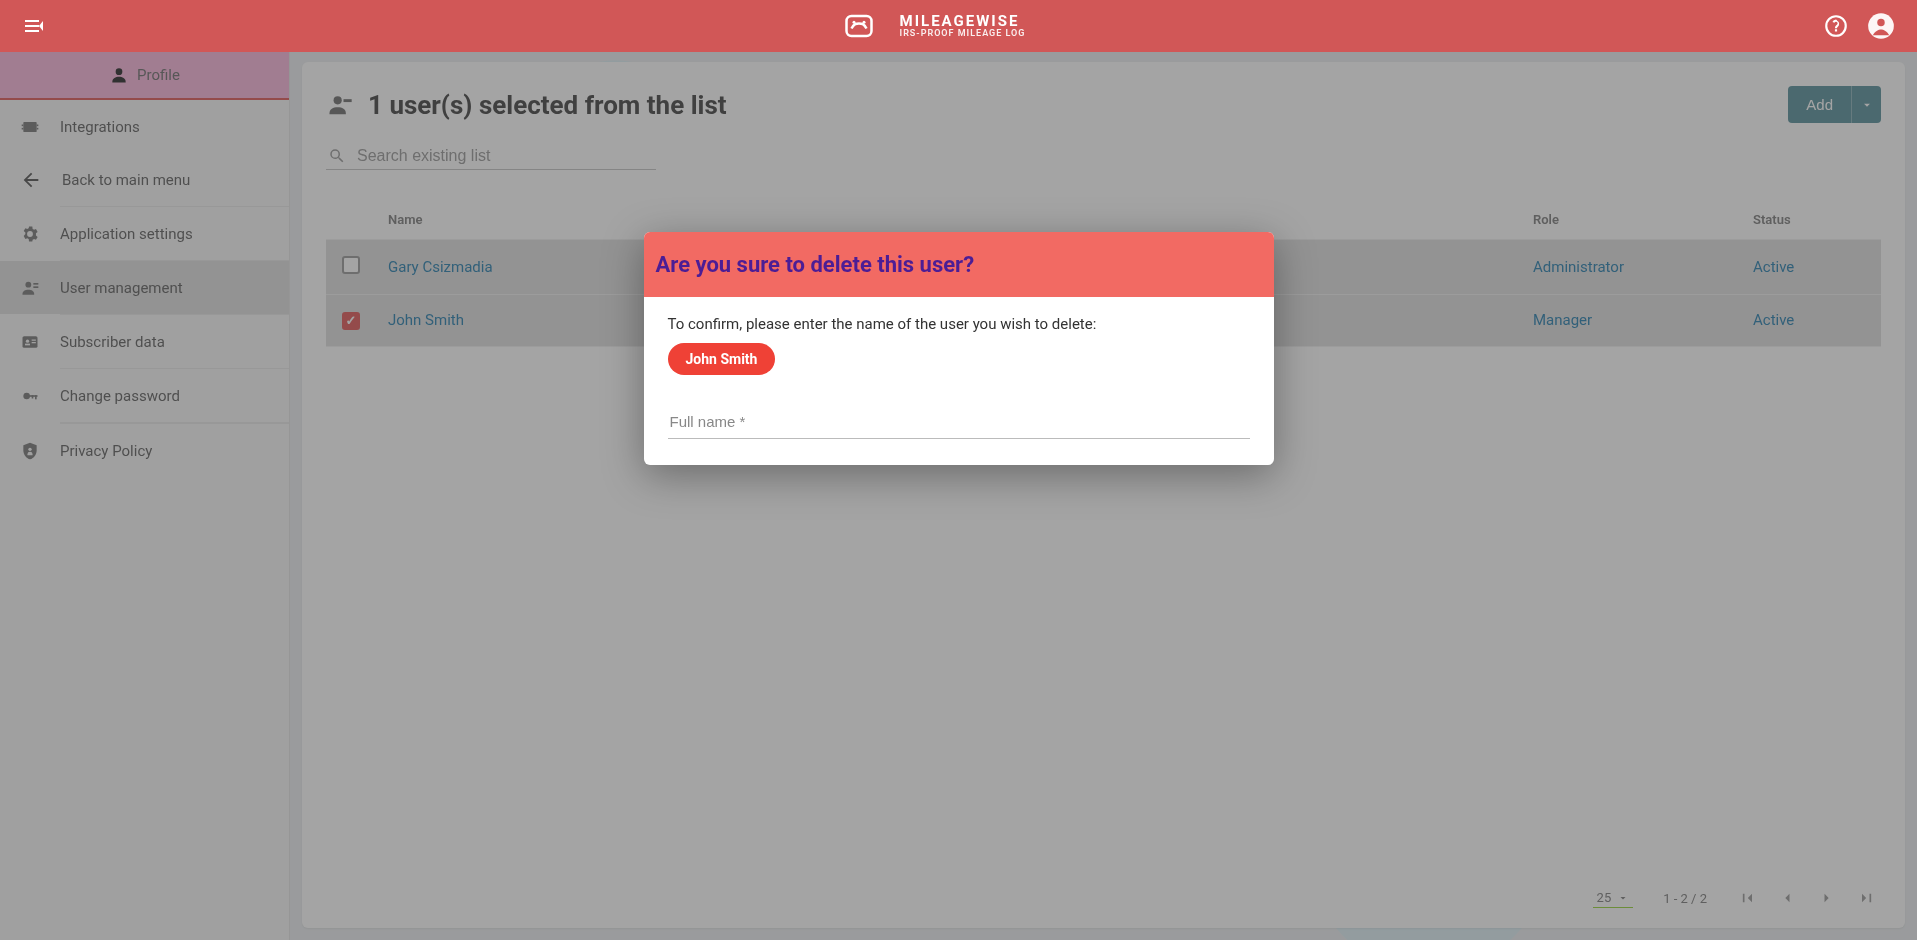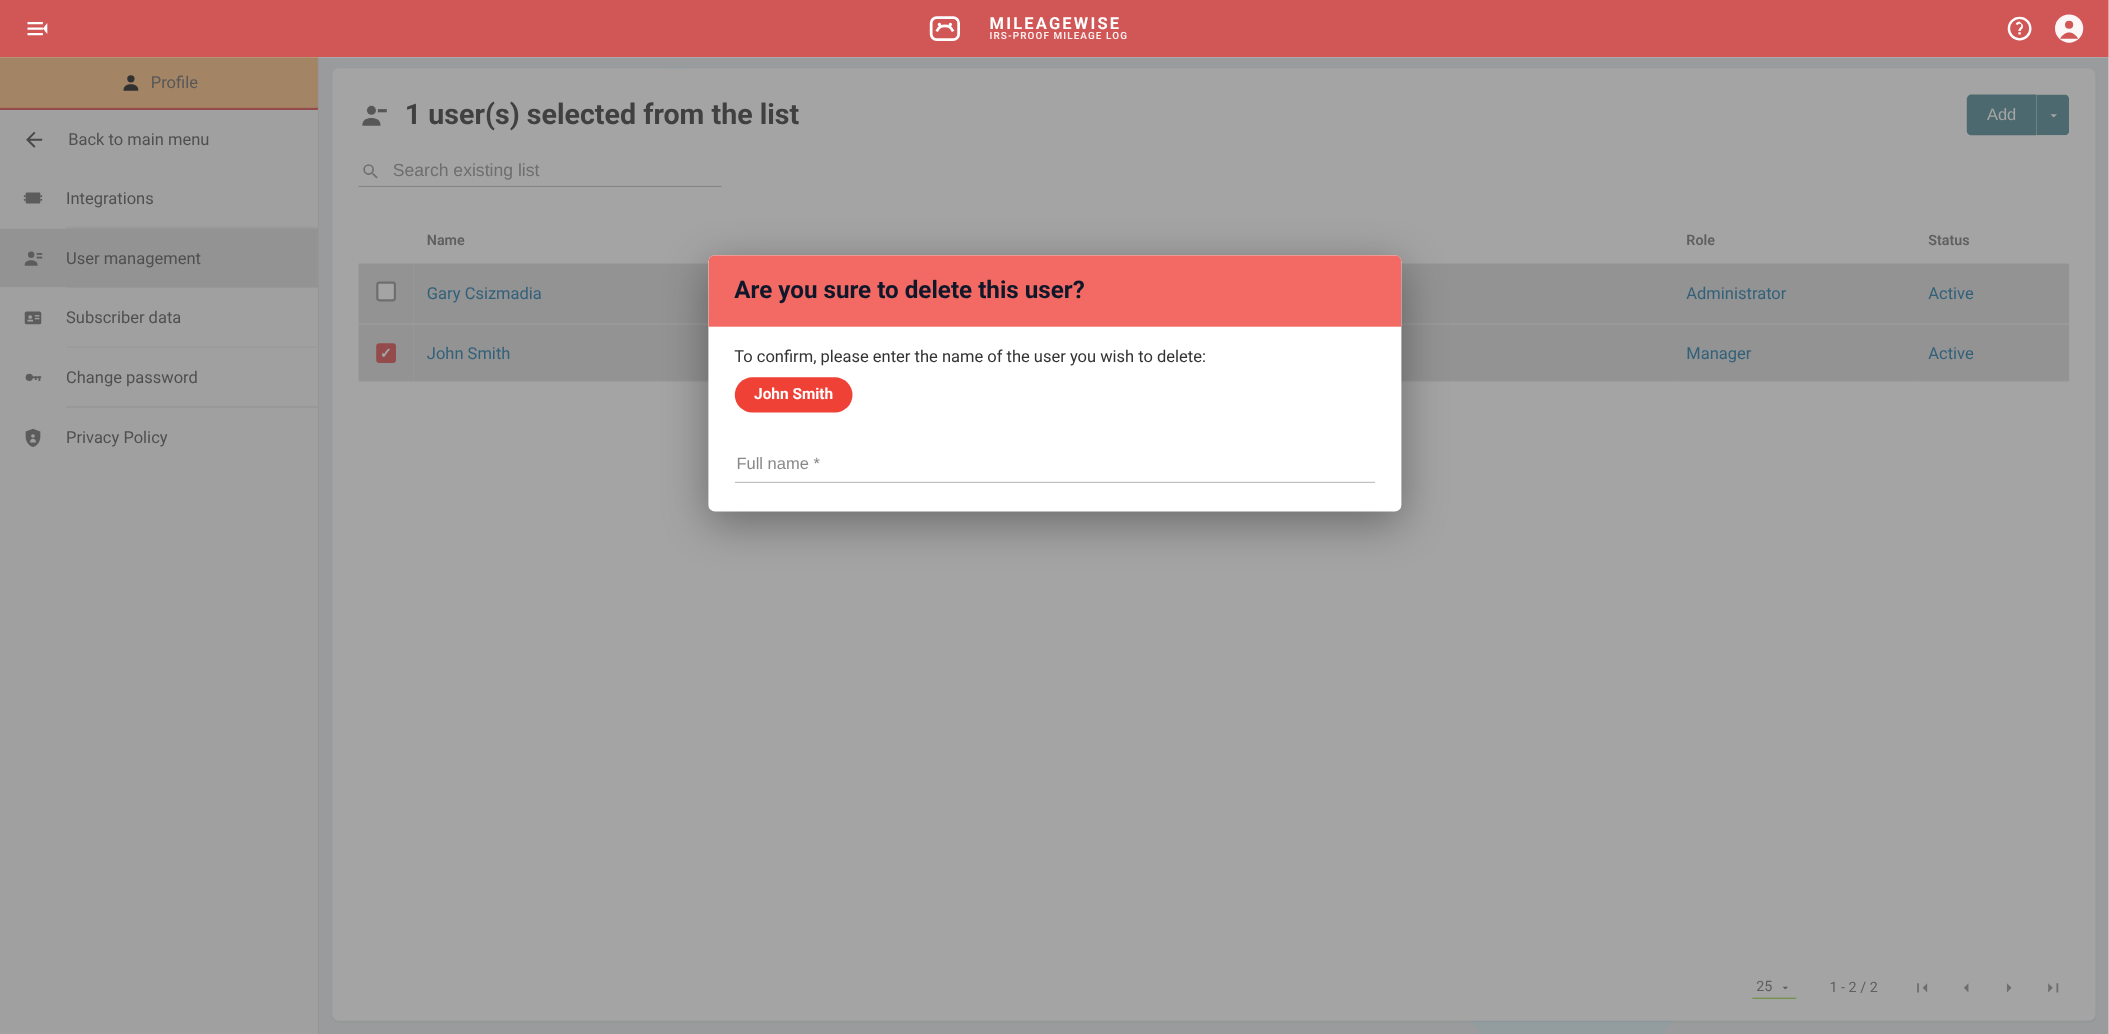--- a/index.html
+++ b/index.html
@@ -35,21 +35,21 @@
     display: flex;
     flex-direction: column;
     flex-shrink: 0;
   }
   .sidebar-profile {
     height: 48px;
     display: flex; align-items: center; justify-content: center;
     gap: 8px;
     color: #555; font-size: 15px;
     border-bottom: 2px solid #db3b3b;
-    background: #fdba74;
+    background: #f9a8d4;
   }
   .sidebar-item {
     display: flex; align-items: center;
     gap: 20px;
     padding: 0 20px;
     height: 53px;
     color: #444;
     font-size: 15px;
     cursor: pointer;
     position: relative;
@@ -160,22 +160,22 @@
   }
   .modal {
     width: 630px;
     background: #fff;
     border-radius: 6px;
     overflow: hidden;
     box-shadow: 0 10px 40px rgba(0,0,0,0.35);
   }
   .modal-header {
     background: #f26a63;
-    color: #0f172a;
-    padding: 20px 24px;
+    color: #4c1d95;
+    padding: 20px 12px;
     font-size: 22px; font-weight: 700;
   }
   .modal-body { padding: 18px 24px 6px 24px; color: #333; font-size: 15px; }
   .modal-body .confirm-text { margin-bottom: 10px; }
   .chip {
     display: inline-block;
     background: #ef4136; color: #fff;
     padding: 8px 18px; border-radius: 999px;
     font-weight: 700; font-size: 14px;
     margin-bottom: 30px;
@@ -241,39 +241,45 @@
 <div class="app">
 
   <div class="sidebar">
     <div class="sidebar-profile">
       <svg width="20" height="20" viewBox="0 0 24 24">
           <circle cx="12" cy="8" r="4"></circle>
           <path d="M4 20c0-4 4-6 8-6s8 2 8 6v1H4v-1z"></path>
         </svg>
       <span>Profile</span>
     </div>
-    <div class="sidebar-item back">
-      <svg width="22" height="22" viewBox="0 0 24 24">
-          <path d="M20 11H7.83l5.59-5.59L12 4l-8 8 8 8 1.41-1.41L7.83 13H20v-2z"></path>
-        </svg>
-      <span>Back to main menu</span>
-    </div>
-
     <div class="sidebar-item">
       <svg width="20" height="20" viewBox="0 0 24 24">
           <rect x="4" y="6" width="16" height="12" rx="1"></rect>
           <rect x="2" y="9" width="2" height="2"></rect>
           <rect x="2" y="13" width="2" height="2"></rect>
           <rect x="20" y="9" width="2" height="2"></rect>
           <rect x="20" y="13" width="2" height="2"></rect>
         </svg>
       <span>Integrations</span>
     </div>
-    <div class="sidebar-divider"></div>
-
+
+    <div class="sidebar-item back">
+      <svg width="22" height="22" viewBox="0 0 24 24">
+          <path d="M20 11H7.83l5.59-5.59L12 4l-8 8 8 8 1.41-1.41L7.83 13H20v-2z"></path>
+        </svg>
+      <span>Back to main menu</span>
+    </div>
+    <div class="sidebar-divider"></div>
+
+    <div class="sidebar-item">
+      <svg width="20" height="20" viewBox="0 0 24 24">
+          <path d="M19.14 12.94a7.07 7.07 0 000-1.88l2.03-1.58-2-3.46-2.39.96a7.03 7.03 0 00-1.63-.94L14.8 3h-4l-.35 2.04c-.58.23-1.13.55-1.63.94l-2.39-.96-2 3.46 2.03 1.58a7.07 7.07 0 000 1.88L4.43 14.5l2 3.46 2.39-.96c.5.39 1.05.71 1.63.94L10.8 21h4l.35-2.04c.58-.23 1.13-.55 1.63-.94l2.39.96 2-3.46-2.03-1.58zM12 15.5A3.5 3.5 0 1112 8.5a3.5 3.5 0 010 7z"></path>
+        </svg>
+      <span>Application settings</span>
+    </div>
     <div class="sidebar-divider"></div>
 
     <div class="sidebar-item active">
       <svg width="20" height="20" viewBox="0 0 24 24">
           <circle cx="10" cy="8" r="3.5"></circle>
           <path d="M3 19c0-3.3 3.1-5 7-5s7 1.7 7 5v1H3v-1z"></path>
           <rect x="16" y="6" width="6" height="2"></rect>
           <rect x="16" y="10" width="6" height="2"></rect>
         </svg>
       <span>User management</span>

